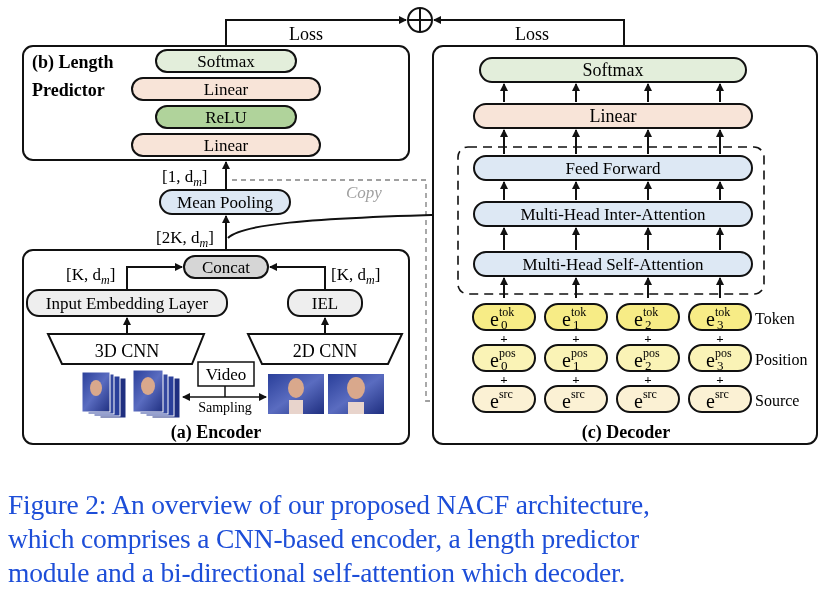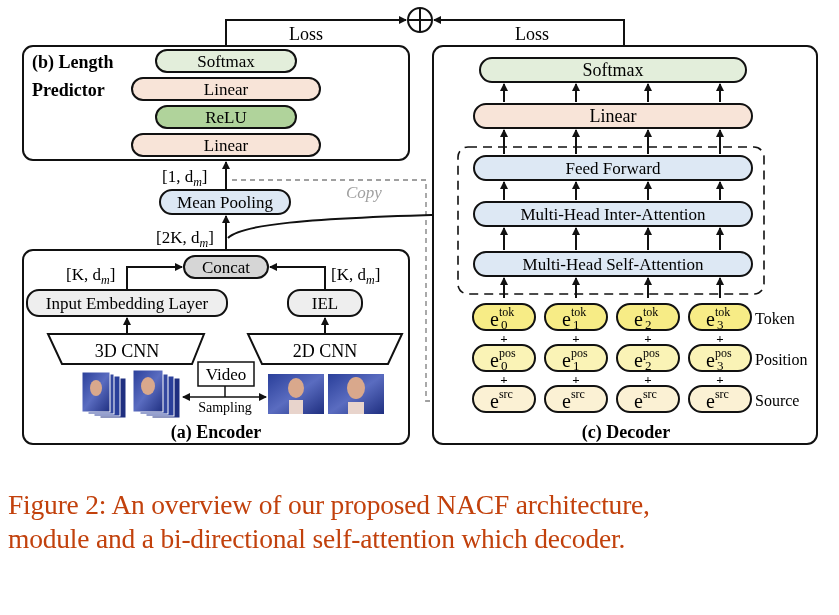--- a/index.html
+++ b/index.html
@@ -1,18 +1,18 @@
 <!DOCTYPE html>
 <html><head>
 <meta charset="utf-8">
 <style>
   html, body { margin: 0; padding: 0; background: #ffffff; }
   body { width: 839px; height: 615px; position: relative; overflow: hidden; font-family: "Liberation Serif", serif; color: #111; }
   #fig { position: absolute; left: 0; top: 0; }
-  .caption { position: absolute; left: 8px; top: 488px; width: 830px; font-family: "Liberation Serif", serif; font-size: 27.5px; line-height: 34px; color: #c2410c; letter-spacing: -0.2px; }
+  .caption { position: absolute; left: 8px; top: 488px; width: 830px; font-family: "Liberation Serif", serif; font-size: 27.5px; line-height: 34px; color: #1d4ed8; letter-spacing: -0.2px; }
   .caption div { white-space: nowrap; }
   svg text { font-family: "Liberation Serif", serif; }
 </style>
 </head>
 <body>
 
 <svg id="fig" width="839" height="470" viewBox="0 0 839 470">
   <defs>
     <marker id="ah" markerWidth="8" markerHeight="8" refX="7" refY="4" orient="auto" markerUnits="userSpaceOnUse">
       <path d="M0,0 L8,4 L0,8 Z" fill="#111"></path>
@@ -248,14 +248,15 @@
         <text x="706" y="408" font-size="20"><tspan>e</tspan><tspan font-size="12" dy="-10">src</tspan></text>
       </g>
       <text x="755" y="406" font-size="16">Source</text>
     </g>
 
   <text x="626" y="438" font-size="18" font-weight="bold" text-anchor="middle">(c) Decoder</text>
 </svg>
 
 <div class="caption">
   <div>Figure 2: An overview of our proposed NACF architecture,</div>
+  <div>which comprises a CNN-based encoder, a length predictor</div>
   <div>module and a bi-directional self-attention which decoder.</div>
 </div>
 
 </body></html>

